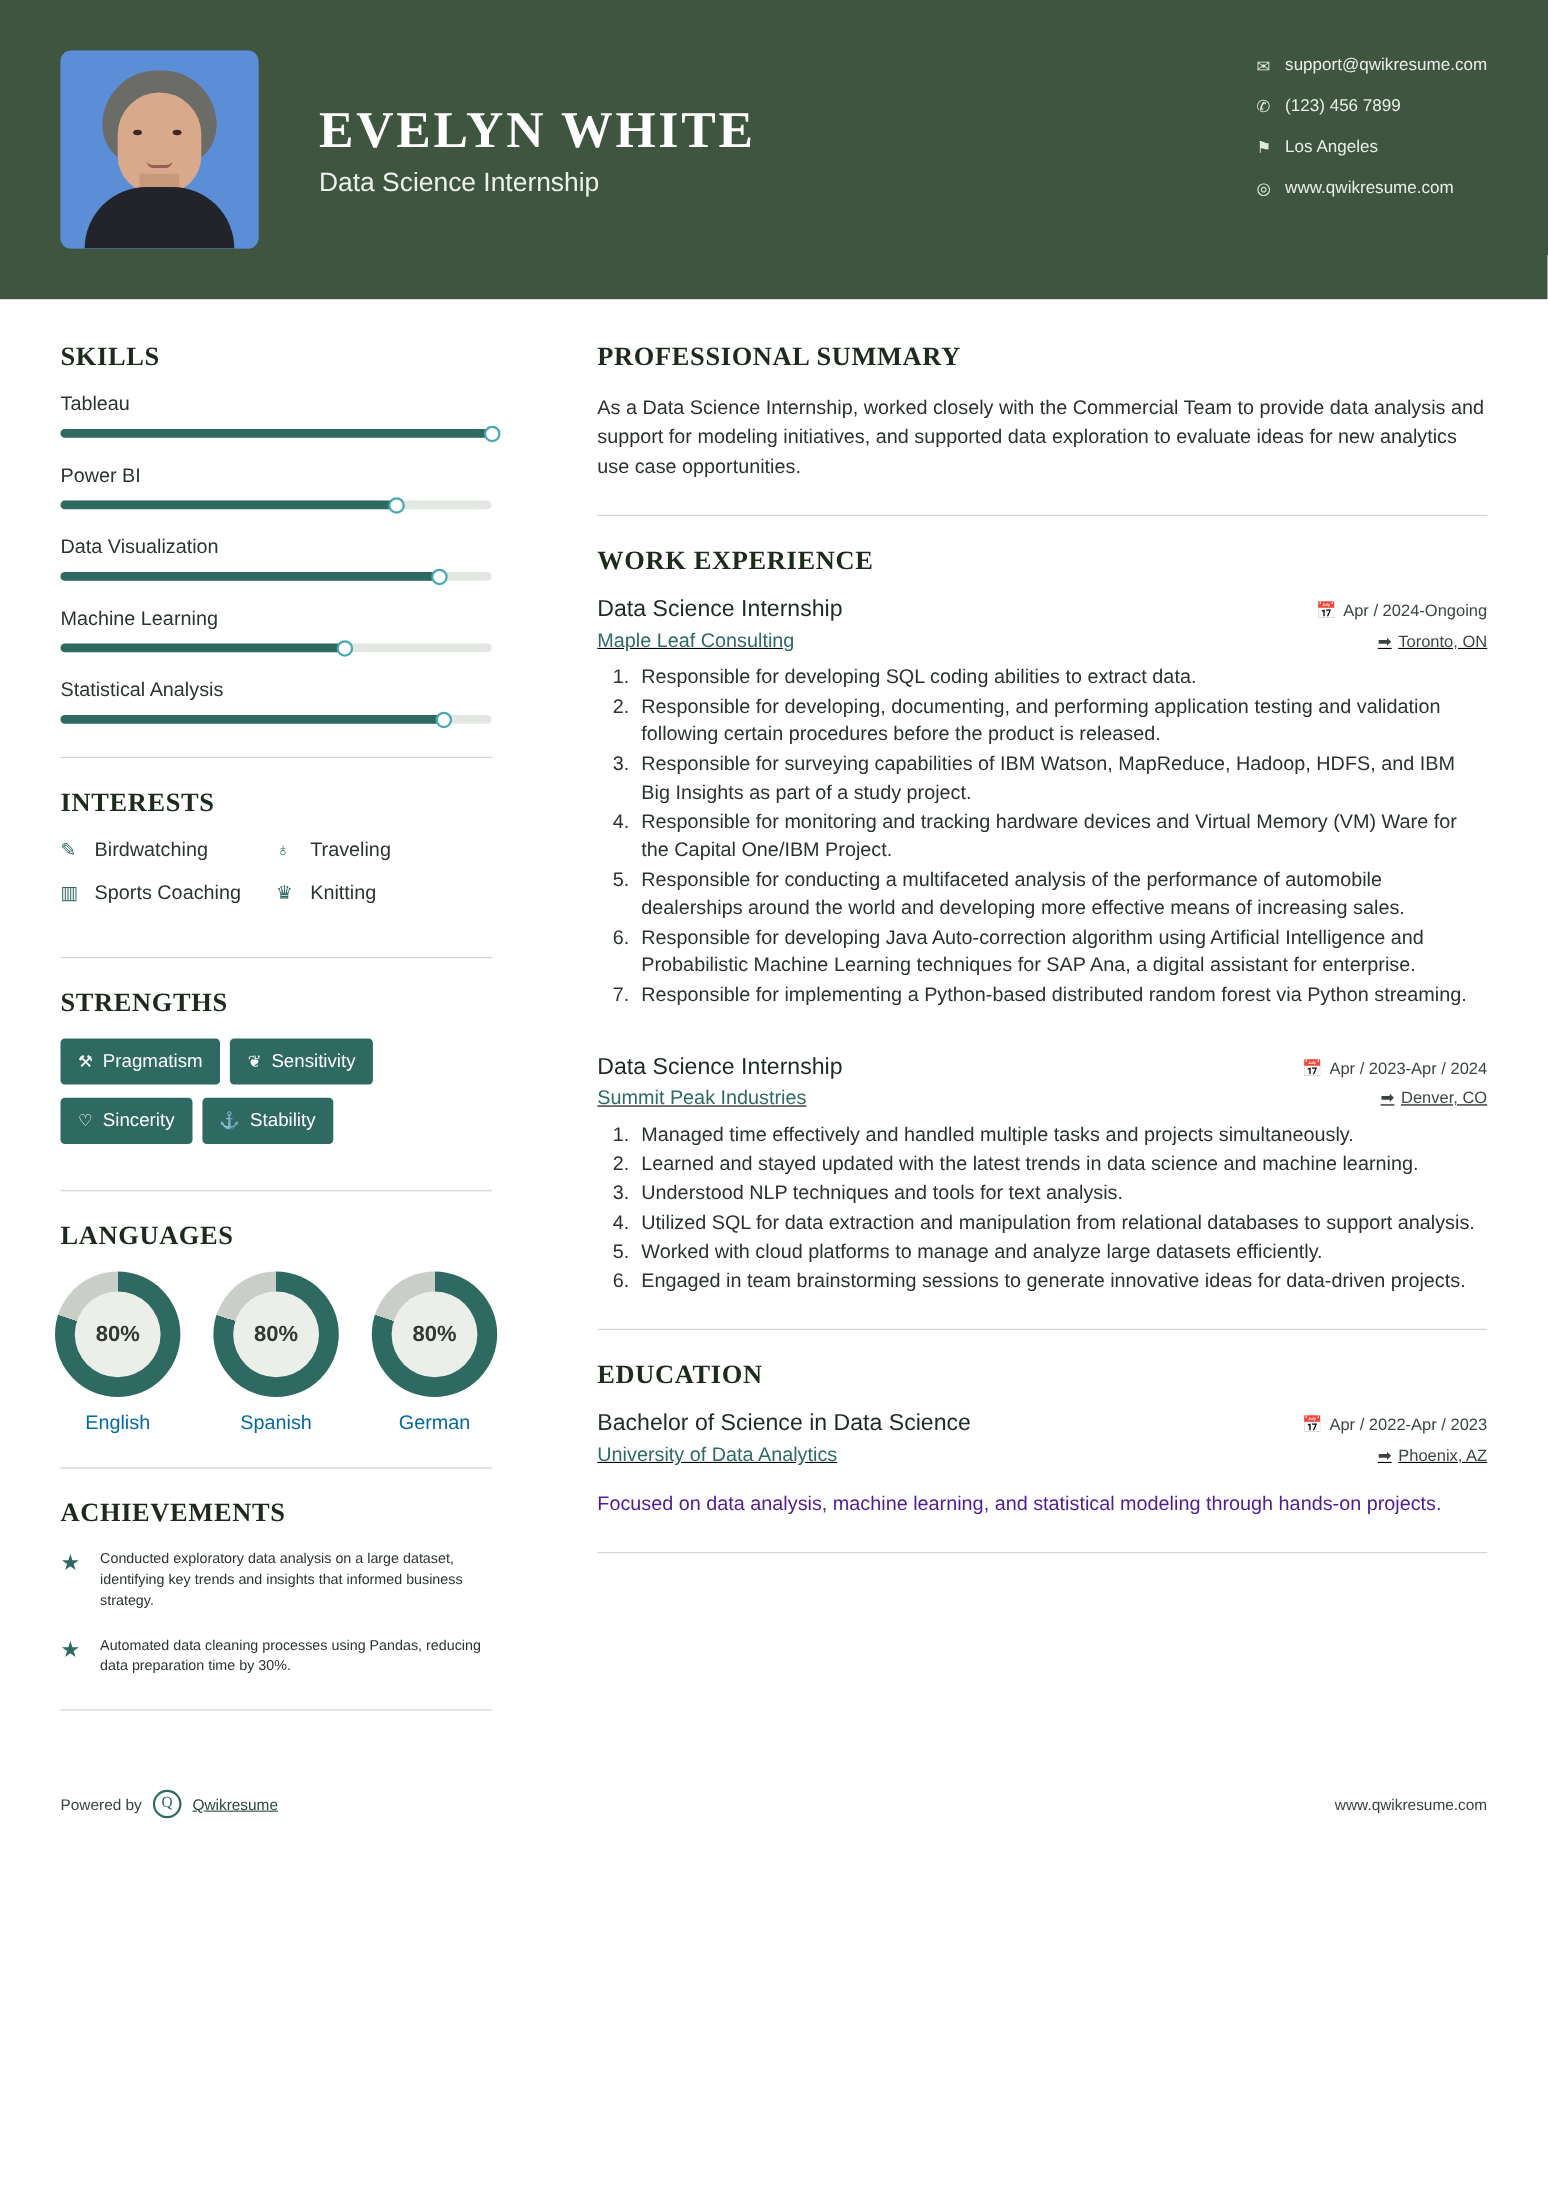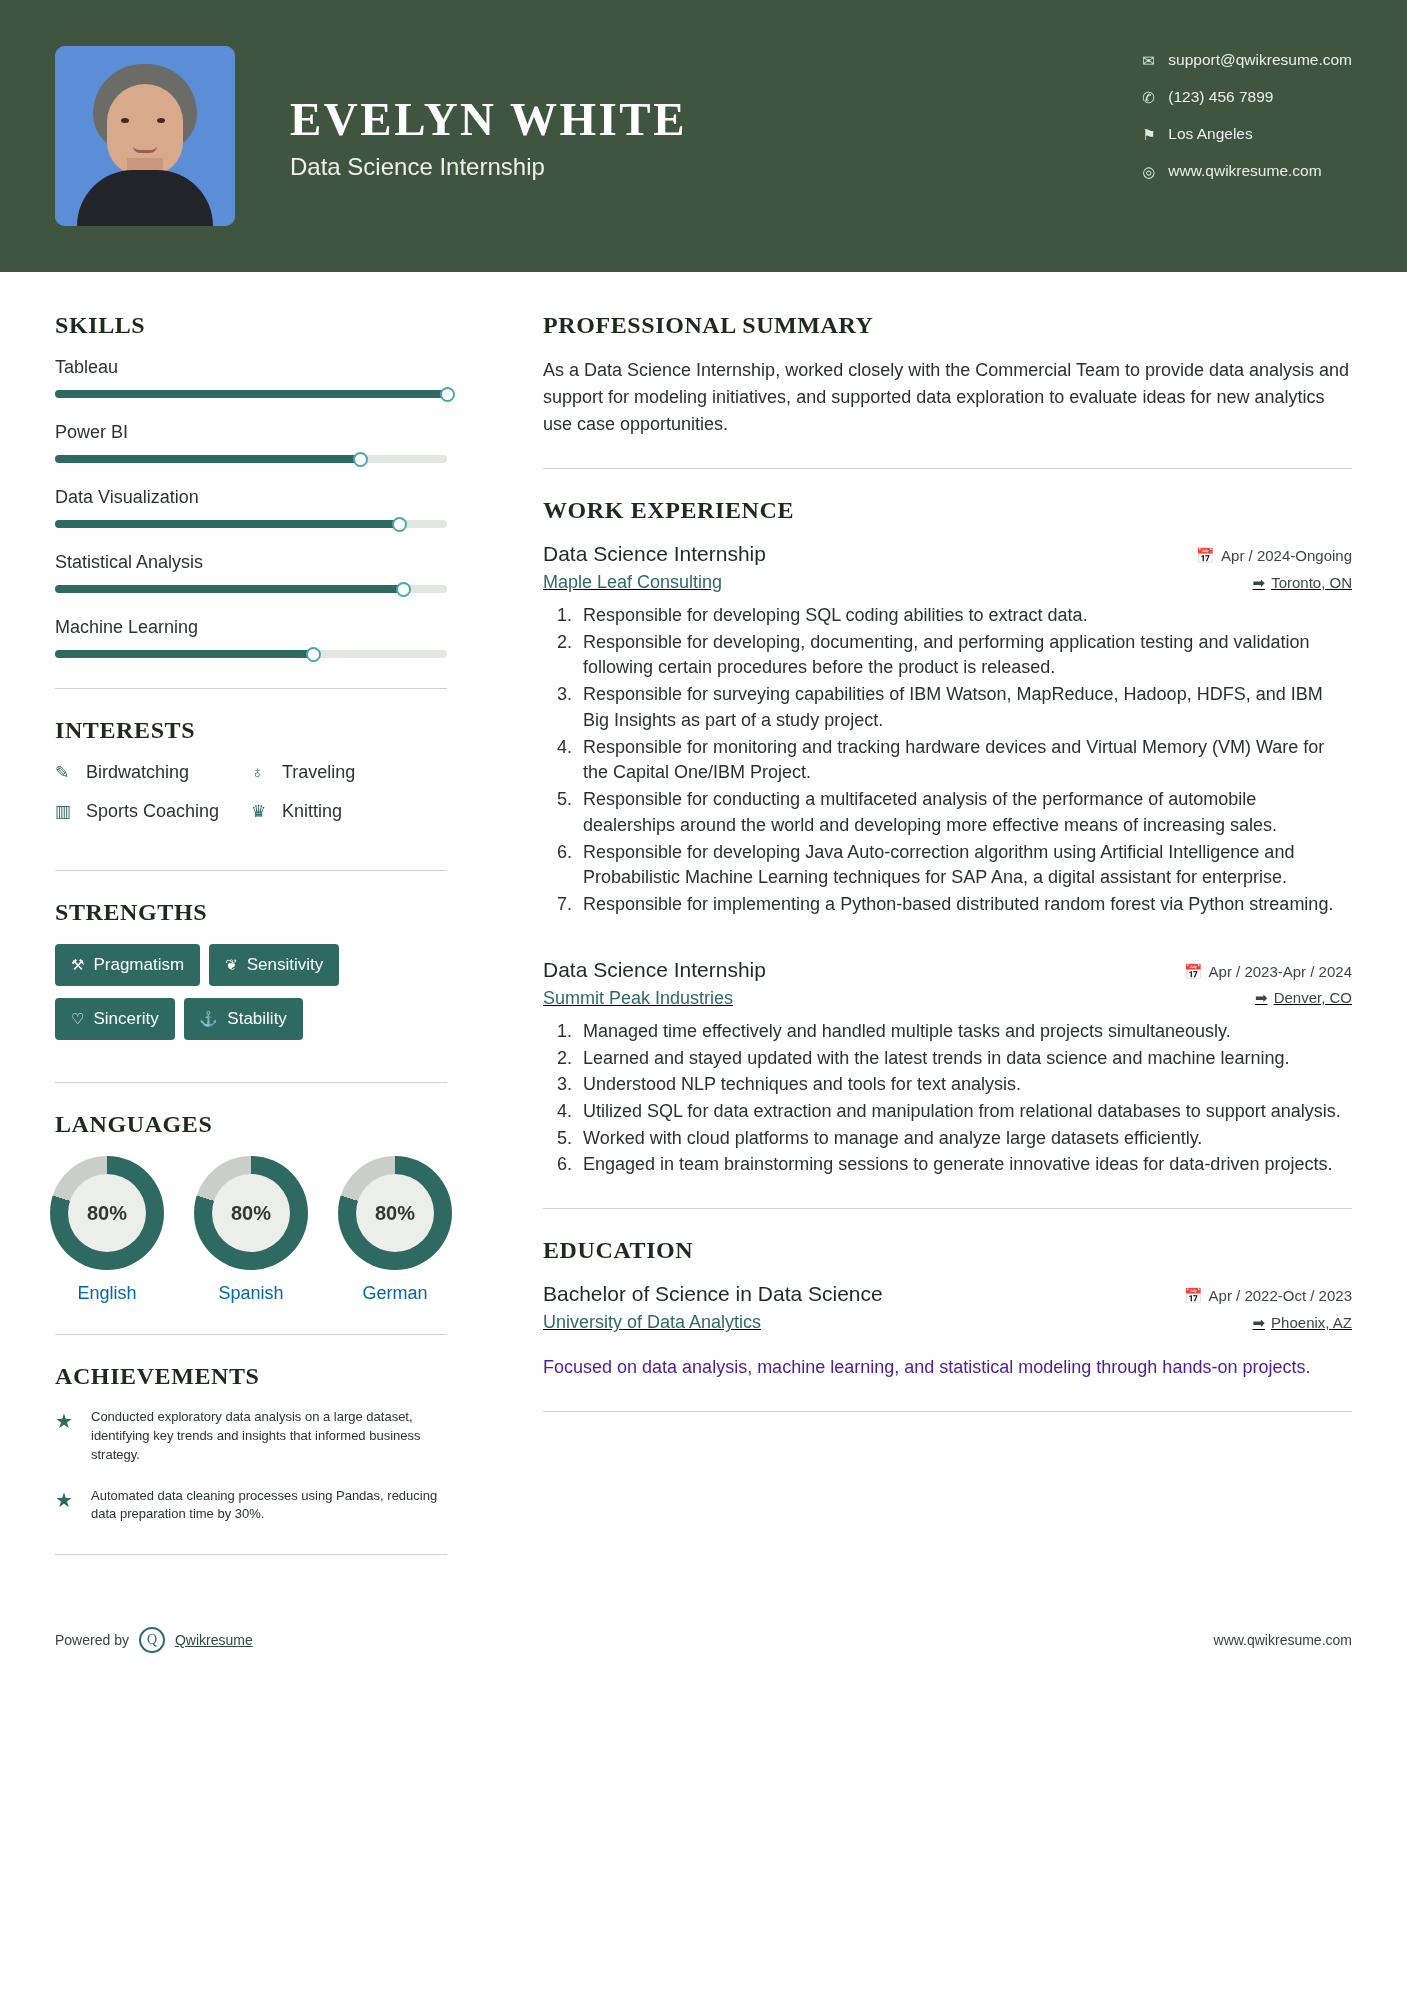--- a/index.html
+++ b/index.html
@@ -416,31 +416,31 @@
           </div>
         </div>
         <div>
           <div class="skill-name">Data Visualization</div>
           <div class="skill-bar">
             <div class="skill-fill" style="width:88%"></div>
             <div class="skill-knob" style="left:88%"></div>
           </div>
         </div>
         <div>
+          <div class="skill-name">Machine Learning</div>
+          <div class="skill-bar">
+            <div class="skill-fill" style="width:66%"></div>
+            <div class="skill-knob" style="left:66%"></div>
+          </div>
+        </div>
+        <div>
           <div class="skill-name">Statistical Analysis</div>
           <div class="skill-bar">
             <div class="skill-fill" style="width:89%"></div>
             <div class="skill-knob" style="left:89%"></div>
-          </div>
-        </div>
-        <div>
-          <div class="skill-name">Machine Learning</div>
-          <div class="skill-bar">
-            <div class="skill-fill" style="width:66%"></div>
-            <div class="skill-knob" style="left:66%"></div>
           </div>
         </div>
       </div>
 
       <div class="divider"></div>
 
       <div class="sec-title">INTERESTS</div>
       <div class="interests">
         <div class="interest">
           <span class="ico">✎</span>
@@ -581,21 +581,21 @@
         </ol>
       </div>
 
       <div class="divider"></div>
 
       <div class="sec-title">EDUCATION</div>
       <div class="job">
         <div class="job-head">
           <div class="job-role">Bachelor of Science in Data Science</div>
           <div class="job-date">
-            <span class="meta-ico">📅</span><span>Apr / 2022-Oct / 2023</span>
+            <span class="meta-ico">📅</span><span>Apr / 2022-Apr / 2023</span>
           </div>
         </div>
         <div class="job-sub">
           <div class="job-company">University of Data Analytics</div>
           <div class="job-loc">
             <span class="meta-ico">➡</span><span>Phoenix, AZ</span>
           </div>
         </div>
         <div class="edu-desc">Focused on data analysis, machine learning, and statistical modeling through hands-on projects.</div>
       </div>

